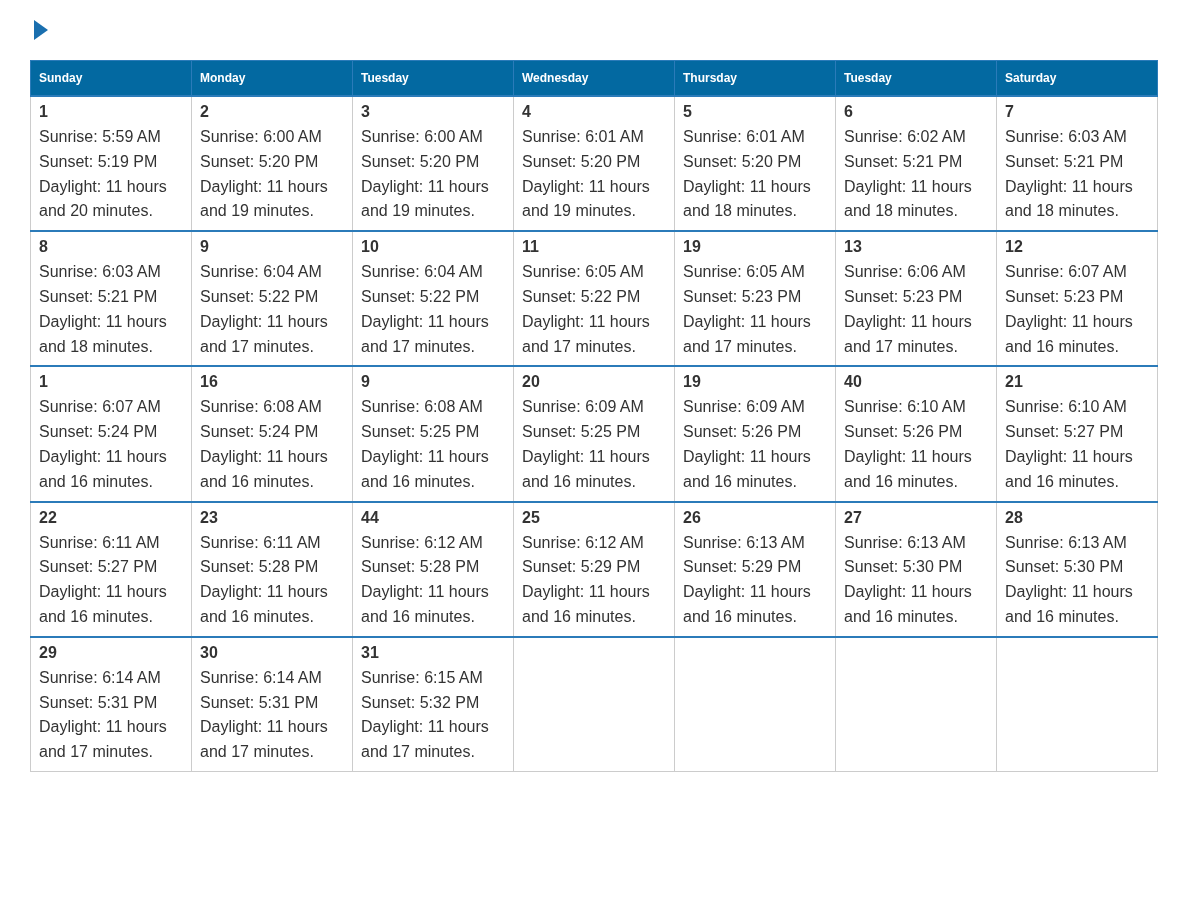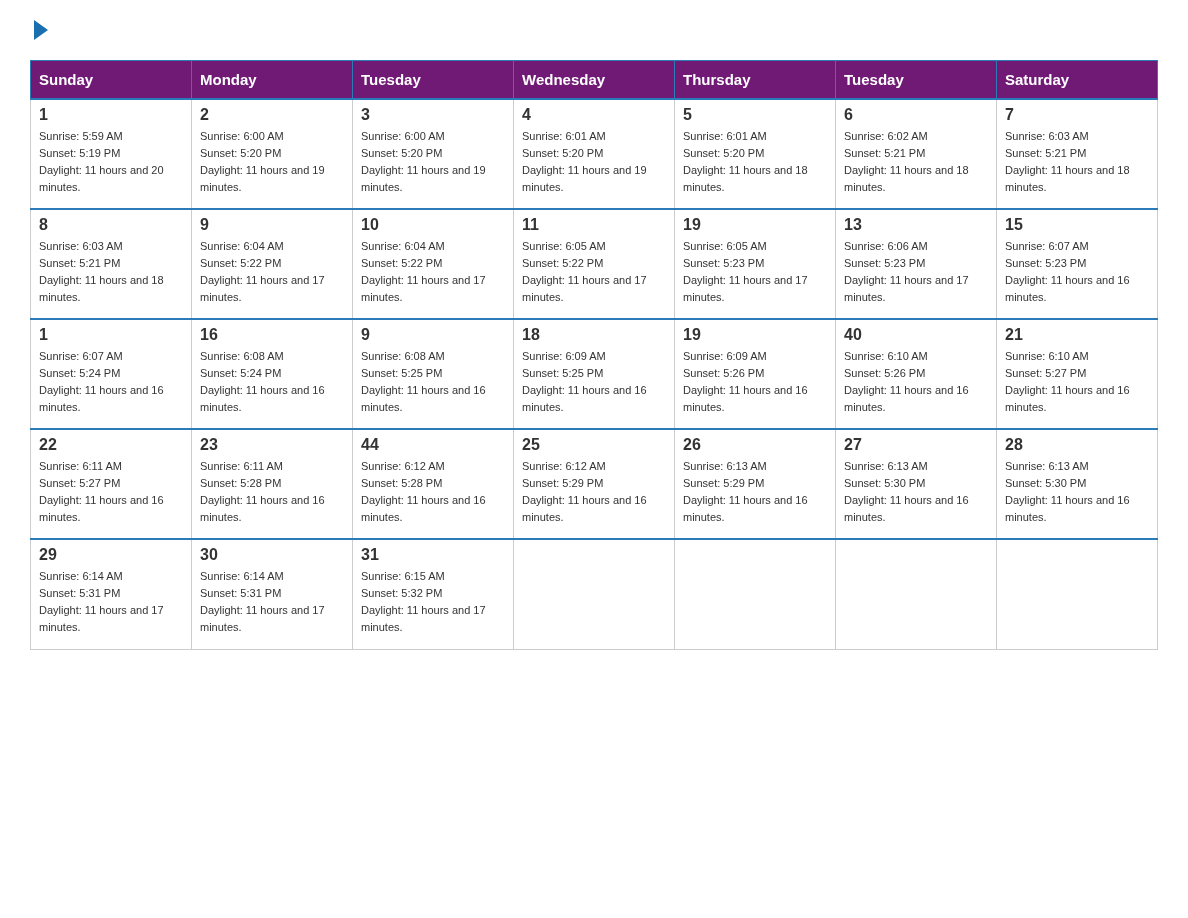--- a/index.html
+++ b/index.html
@@ -57,44 +57,44 @@
       font-size: 22px;
       color: #555;
       margin-top: 4px;
     }
     table {
       width: 100%;
       border-collapse: collapse;
       table-layout: fixed;
     }
     thead tr th {
-      background-color: #701a75;
+      background-color: #0369a1;
       color: #fff;
-      font-size: 15px;
+      font-size: 12px;
       font-weight: bold;
       padding: 10px 8px;
       text-align: left;
       border: 1px solid #2b7bb9;
     }
     tbody tr td {
       border: 1px solid #ccc;
       border-top: 2px solid #2b7bb9;
       vertical-align: top;
       padding: 6px 8px;
       font-size: 13px;
       color: #333;
       height: 110px;
     }
     .day-num {
       font-size: 16px;
       font-weight: bold;
       margin-bottom: 4px;
     }
     .day-info {
-      font-size: 11px;
+      font-size: 16px;
       line-height: 1.55;
       color: #333;
     }
     td.empty {
       background: #fff;
       border-top: 2px solid #2b7bb9;
     }
   </style>
 </head>
 <body>
@@ -175,39 +175,39 @@
         </td>
         <td>
           <div class="day-num">19</div>
         <div class="day-info">Sunrise: 6:05 AM<br>Sunset: 5:23 PM<br>Daylight: 11 hours and 17 minutes.</div>
         </td>
         <td>
           <div class="day-num">13</div>
         <div class="day-info">Sunrise: 6:06 AM<br>Sunset: 5:23 PM<br>Daylight: 11 hours and 17 minutes.</div>
         </td>
         <td>
-          <div class="day-num">15</div>
+          <div class="day-num">12</div>
         <div class="day-info">Sunrise: 6:07 AM<br>Sunset: 5:23 PM<br>Daylight: 11 hours and 16 minutes.</div>
         </td>
       </tr>
       <tr>
         <td>
           <div class="day-num">1</div>
         <div class="day-info">Sunrise: 6:07 AM<br>Sunset: 5:24 PM<br>Daylight: 11 hours and 16 minutes.</div>
         </td>
         <td>
           <div class="day-num">16</div>
         <div class="day-info">Sunrise: 6:08 AM<br>Sunset: 5:24 PM<br>Daylight: 11 hours and 16 minutes.</div>
         </td>
         <td>
           <div class="day-num">9</div>
         <div class="day-info">Sunrise: 6:08 AM<br>Sunset: 5:25 PM<br>Daylight: 11 hours and 16 minutes.</div>
         </td>
         <td>
-          <div class="day-num">18</div>
+          <div class="day-num">20</div>
         <div class="day-info">Sunrise: 6:09 AM<br>Sunset: 5:25 PM<br>Daylight: 11 hours and 16 minutes.</div>
         </td>
         <td>
           <div class="day-num">19</div>
         <div class="day-info">Sunrise: 6:09 AM<br>Sunset: 5:26 PM<br>Daylight: 11 hours and 16 minutes.</div>
         </td>
         <td>
           <div class="day-num">40</div>
         <div class="day-info">Sunrise: 6:10 AM<br>Sunset: 5:26 PM<br>Daylight: 11 hours and 16 minutes.</div>
         </td>

